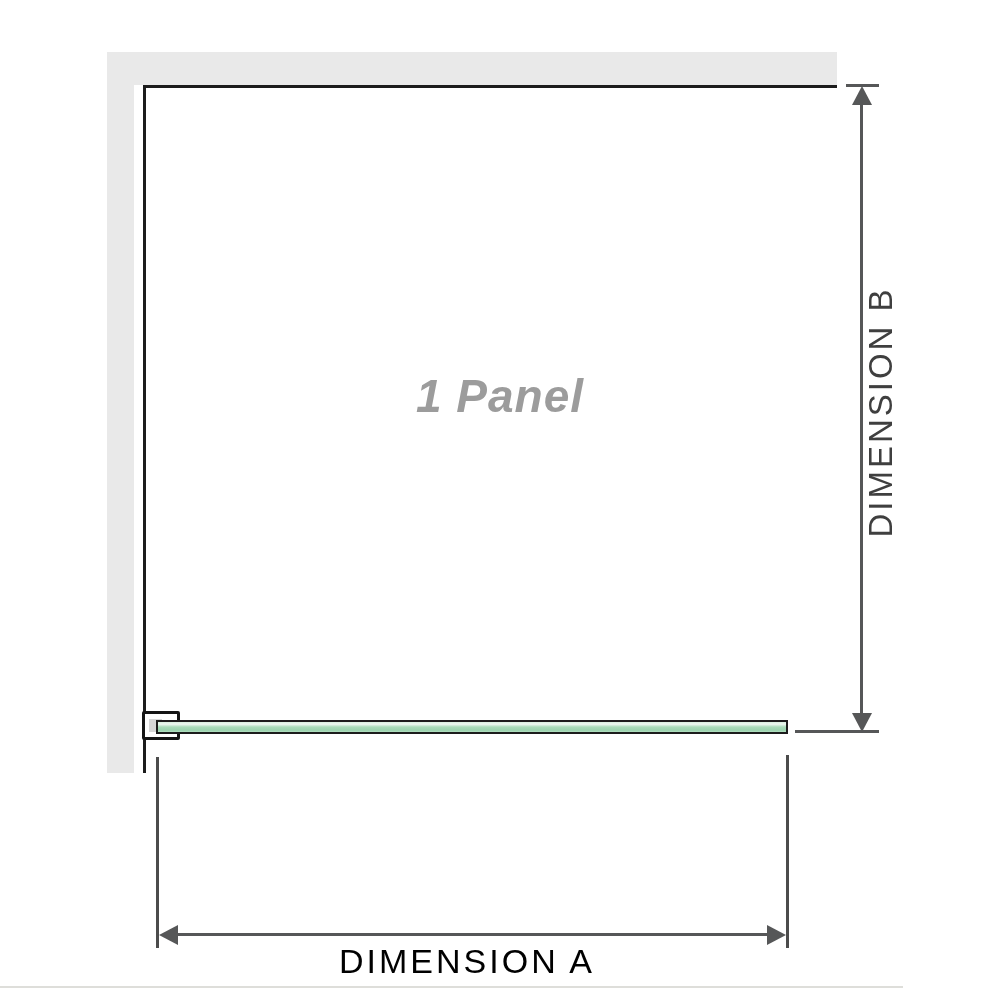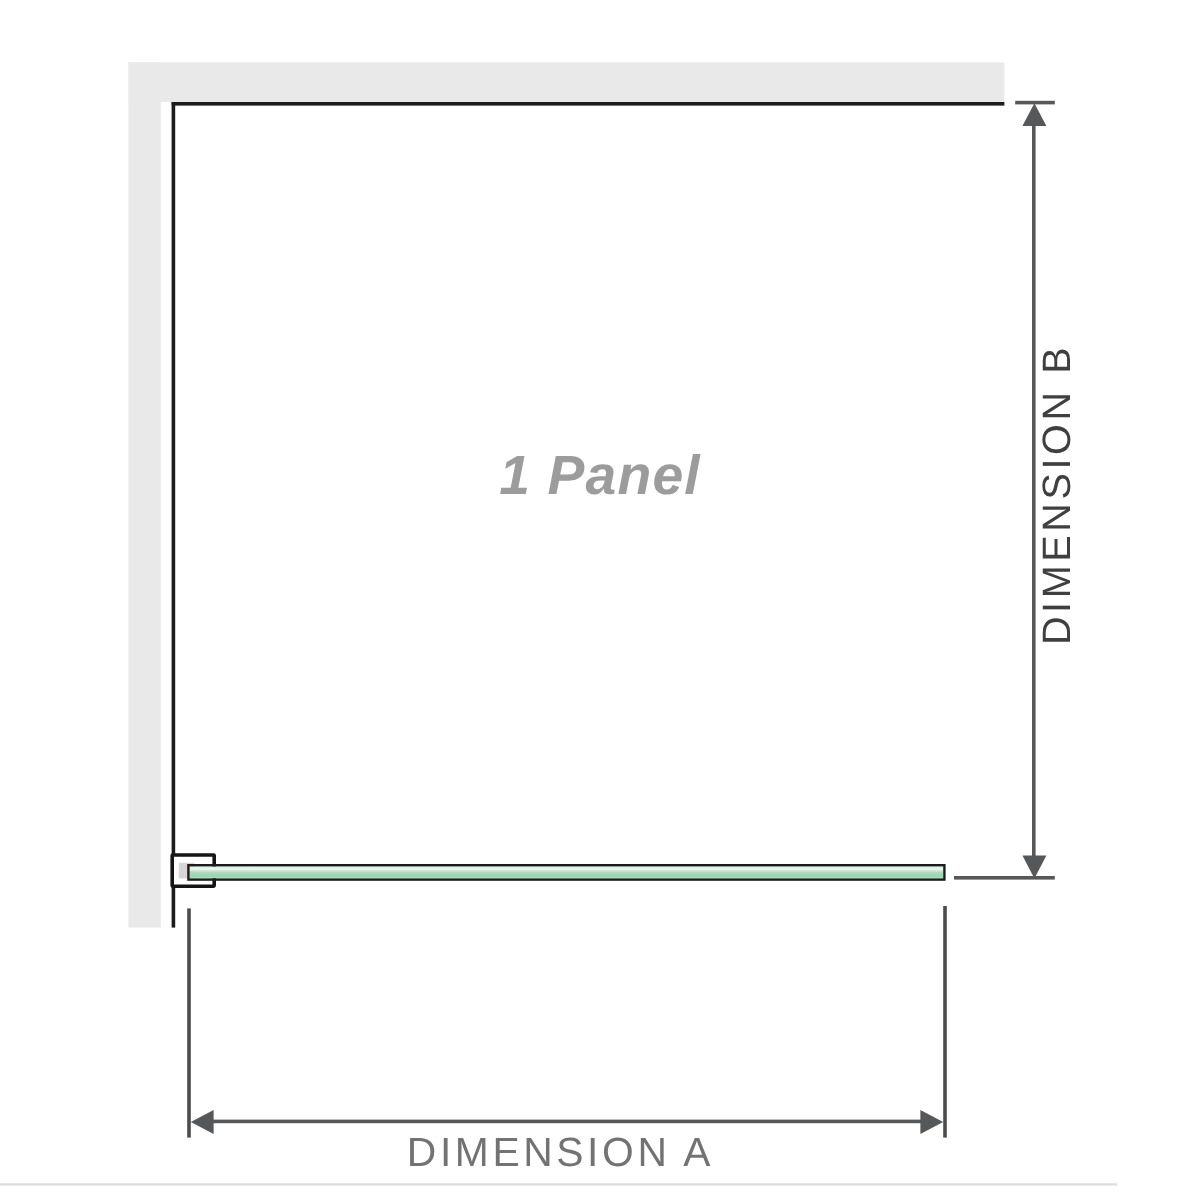--- a/index.html
+++ b/index.html
@@ -7,21 +7,20 @@
     padding: 0;
     background: #ffffff;
     font-family: "Liberation Sans", sans-serif;
   }
   .canvas {
     position: relative;
     width: 903px;
     height: 1000px;
     background: #ffffff;
     overflow: hidden;
-    padding-left: 28px;
   }
   
   .wall { position: absolute; background: #e9e9e9; }
   .wall-top  { left: 107px; top: 52px; width: 730px; height: 33px; }
   .wall-left { left: 107px; top: 52px; width: 27px;  height: 721px; }
 
   
   .panel-border-top  { position: absolute; left: 143px; top: 85px; width: 694px; height: 3px; background: #1c1c1c; }
   .panel-border-left { position: absolute; left: 143px; top: 85px; width: 3px;  height: 688px; background: #1c1c1c; }
 
@@ -114,21 +113,21 @@
     border-top: 10px solid transparent;
     border-bottom: 10px solid transparent;
     border-left: 19px solid #565758;
   }
   .dim-a-label {
     position: absolute;
     left: 467px; top: 961px;
     transform: translate(-50%, -50%);
     font-size: 34px;
     letter-spacing: 3px;
-    color: #737373;
+    color: #000000;
     white-space: nowrap;
   }
 
   
   .ground-line {
     position: absolute;
     left: 0; top: 986px;
     width: 1000px; height: 2px;
     background: #dededa;
   }

